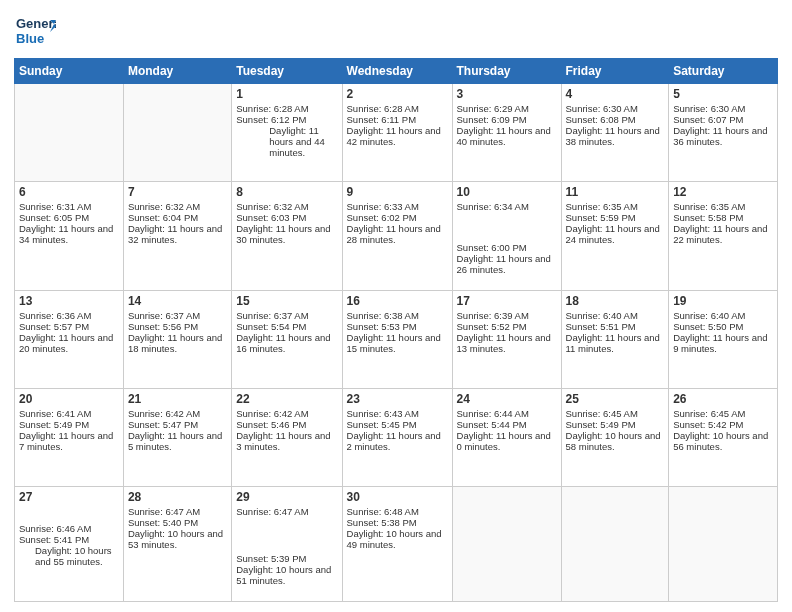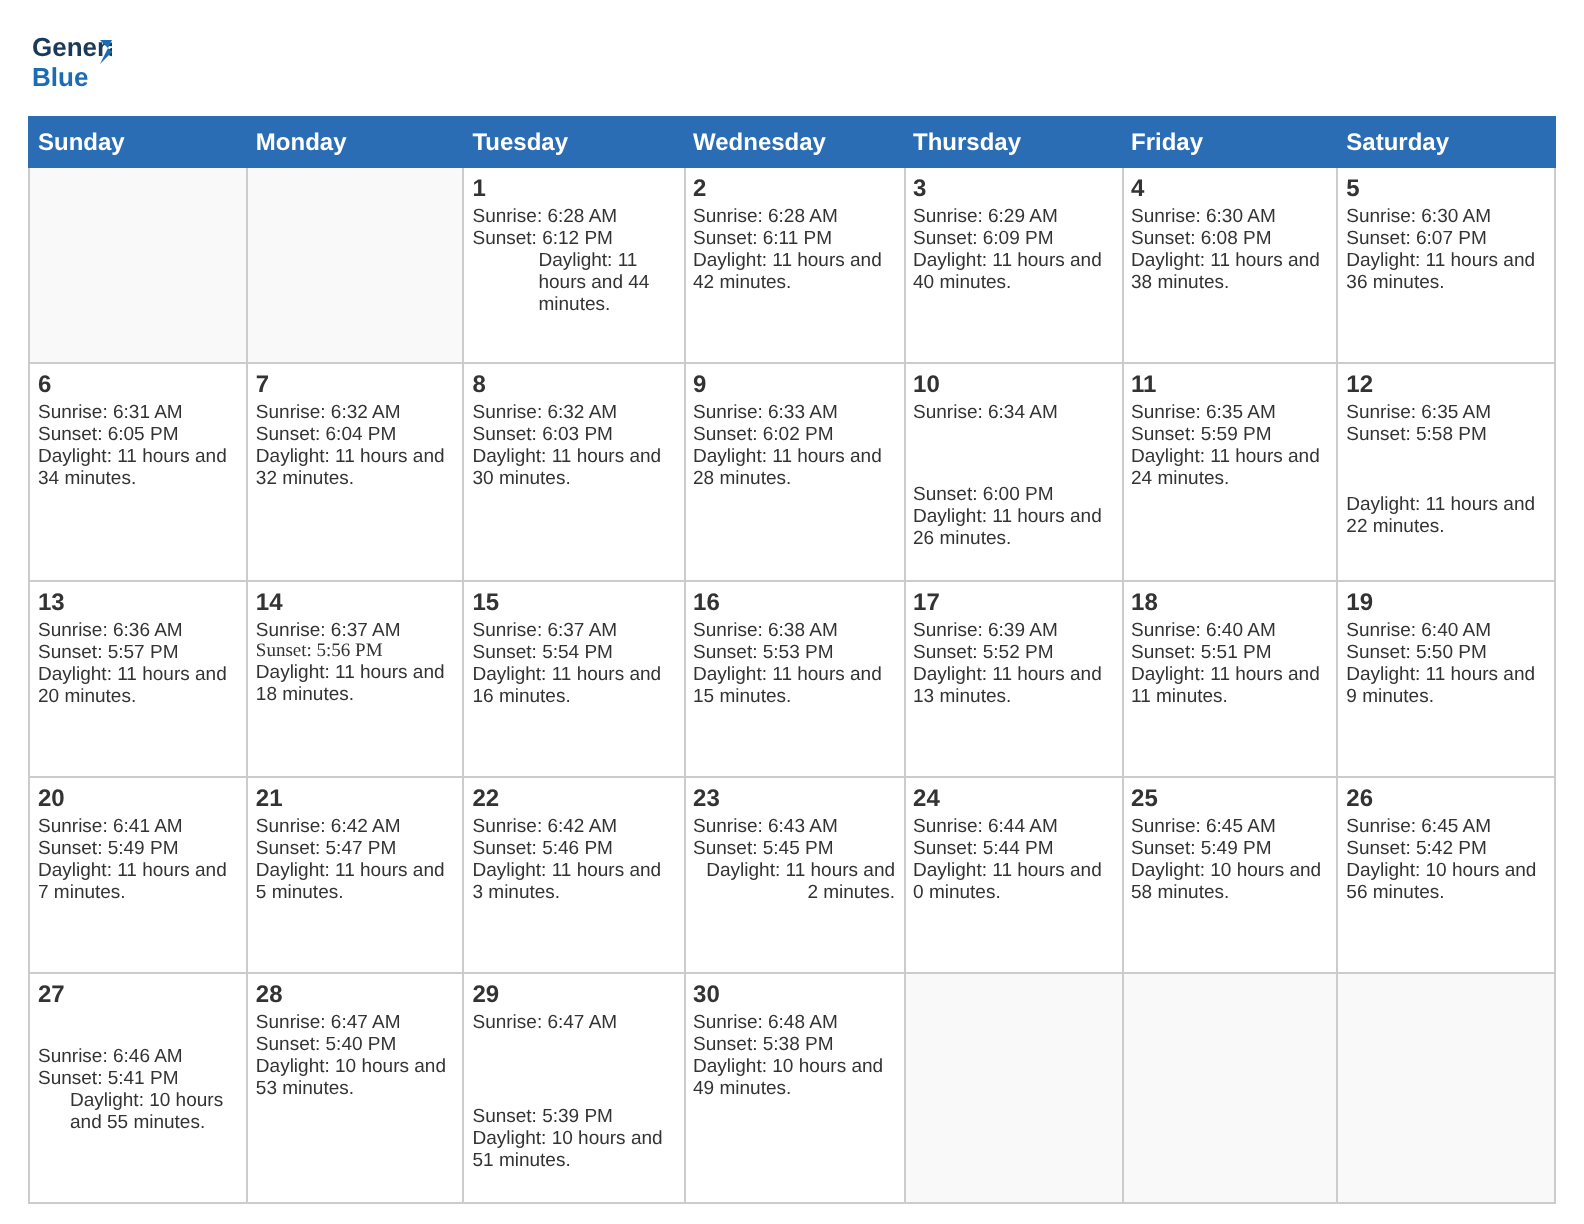--- a/index.html
+++ b/index.html
@@ -182,34 +182,34 @@
           <td>
             <span class="day-num">11</span>
             <span style="display: block;">Sunrise: 6:35 AM</span>
             <span style="display: block;">Sunset: 5:59 PM</span>
             <span style="display: block;">Daylight: 11 hours and 24 minutes.</span>
           </td>
           <td>
             <span class="day-num">12</span>
             <span style="display: block;">Sunrise: 6:35 AM</span>
             <span style="display: block;">Sunset: 5:58 PM</span>
-            <span style="display: block; margin-top: 24px;">Daylight: 11 hours and 22 minutes.</span>
+            <span style="display: block;">Daylight: 11 hours and 22 minutes.</span>
           </td>
         </tr>
         <tr>
           <td>
             <span class="day-num">13</span>
             <span style="display: block;">Sunrise: 6:36 AM</span>
             <span style="display: block;">Sunset: 5:57 PM</span>
             <span style="display: block;">Daylight: 11 hours and 20 minutes.</span>
           </td>
           <td>
             <span class="day-num">14</span>
             <span style="display: block;">Sunrise: 6:37 AM</span>
-            <span style="display: block; font-family: Liberation Serif, serif;">Sunset: 5:56 PM</span>
+            <span style="display: block;">Sunset: 5:56 PM</span>
             <span style="display: block;">Daylight: 11 hours and 18 minutes.</span>
           </td>
           <td>
             <span class="day-num">15</span>
             <span style="display: block;">Sunrise: 6:37 AM</span>
             <span style="display: block;">Sunset: 5:54 PM</span>
             <span style="display: block;">Daylight: 11 hours and 16 minutes.</span>
           </td>
           <td>
             <span class="day-num">16</span>
@@ -252,21 +252,21 @@
           <td>
             <span class="day-num">22</span>
             <span style="display: block;">Sunrise: 6:42 AM</span>
             <span style="display: block;">Sunset: 5:46 PM</span>
             <span style="display: block;">Daylight: 11 hours and 3 minutes.</span>
           </td>
           <td>
             <span class="day-num">23</span>
             <span style="display: block;">Sunrise: 6:43 AM</span>
             <span style="display: block;">Sunset: 5:45 PM</span>
-            <span style="display: block; text-align: right;">Daylight: 11 hours and 2 minutes.</span>
+            <span style="display: block;">Daylight: 11 hours and 2 minutes.</span>
           </td>
           <td>
             <span class="day-num">24</span>
             <span style="display: block;">Sunrise: 6:44 AM</span>
             <span style="display: block;">Sunset: 5:44 PM</span>
             <span style="display: block;">Daylight: 11 hours and 0 minutes.</span>
           </td>
           <td>
             <span class="day-num">25</span>
             <span style="display: block;">Sunrise: 6:45 AM</span>

